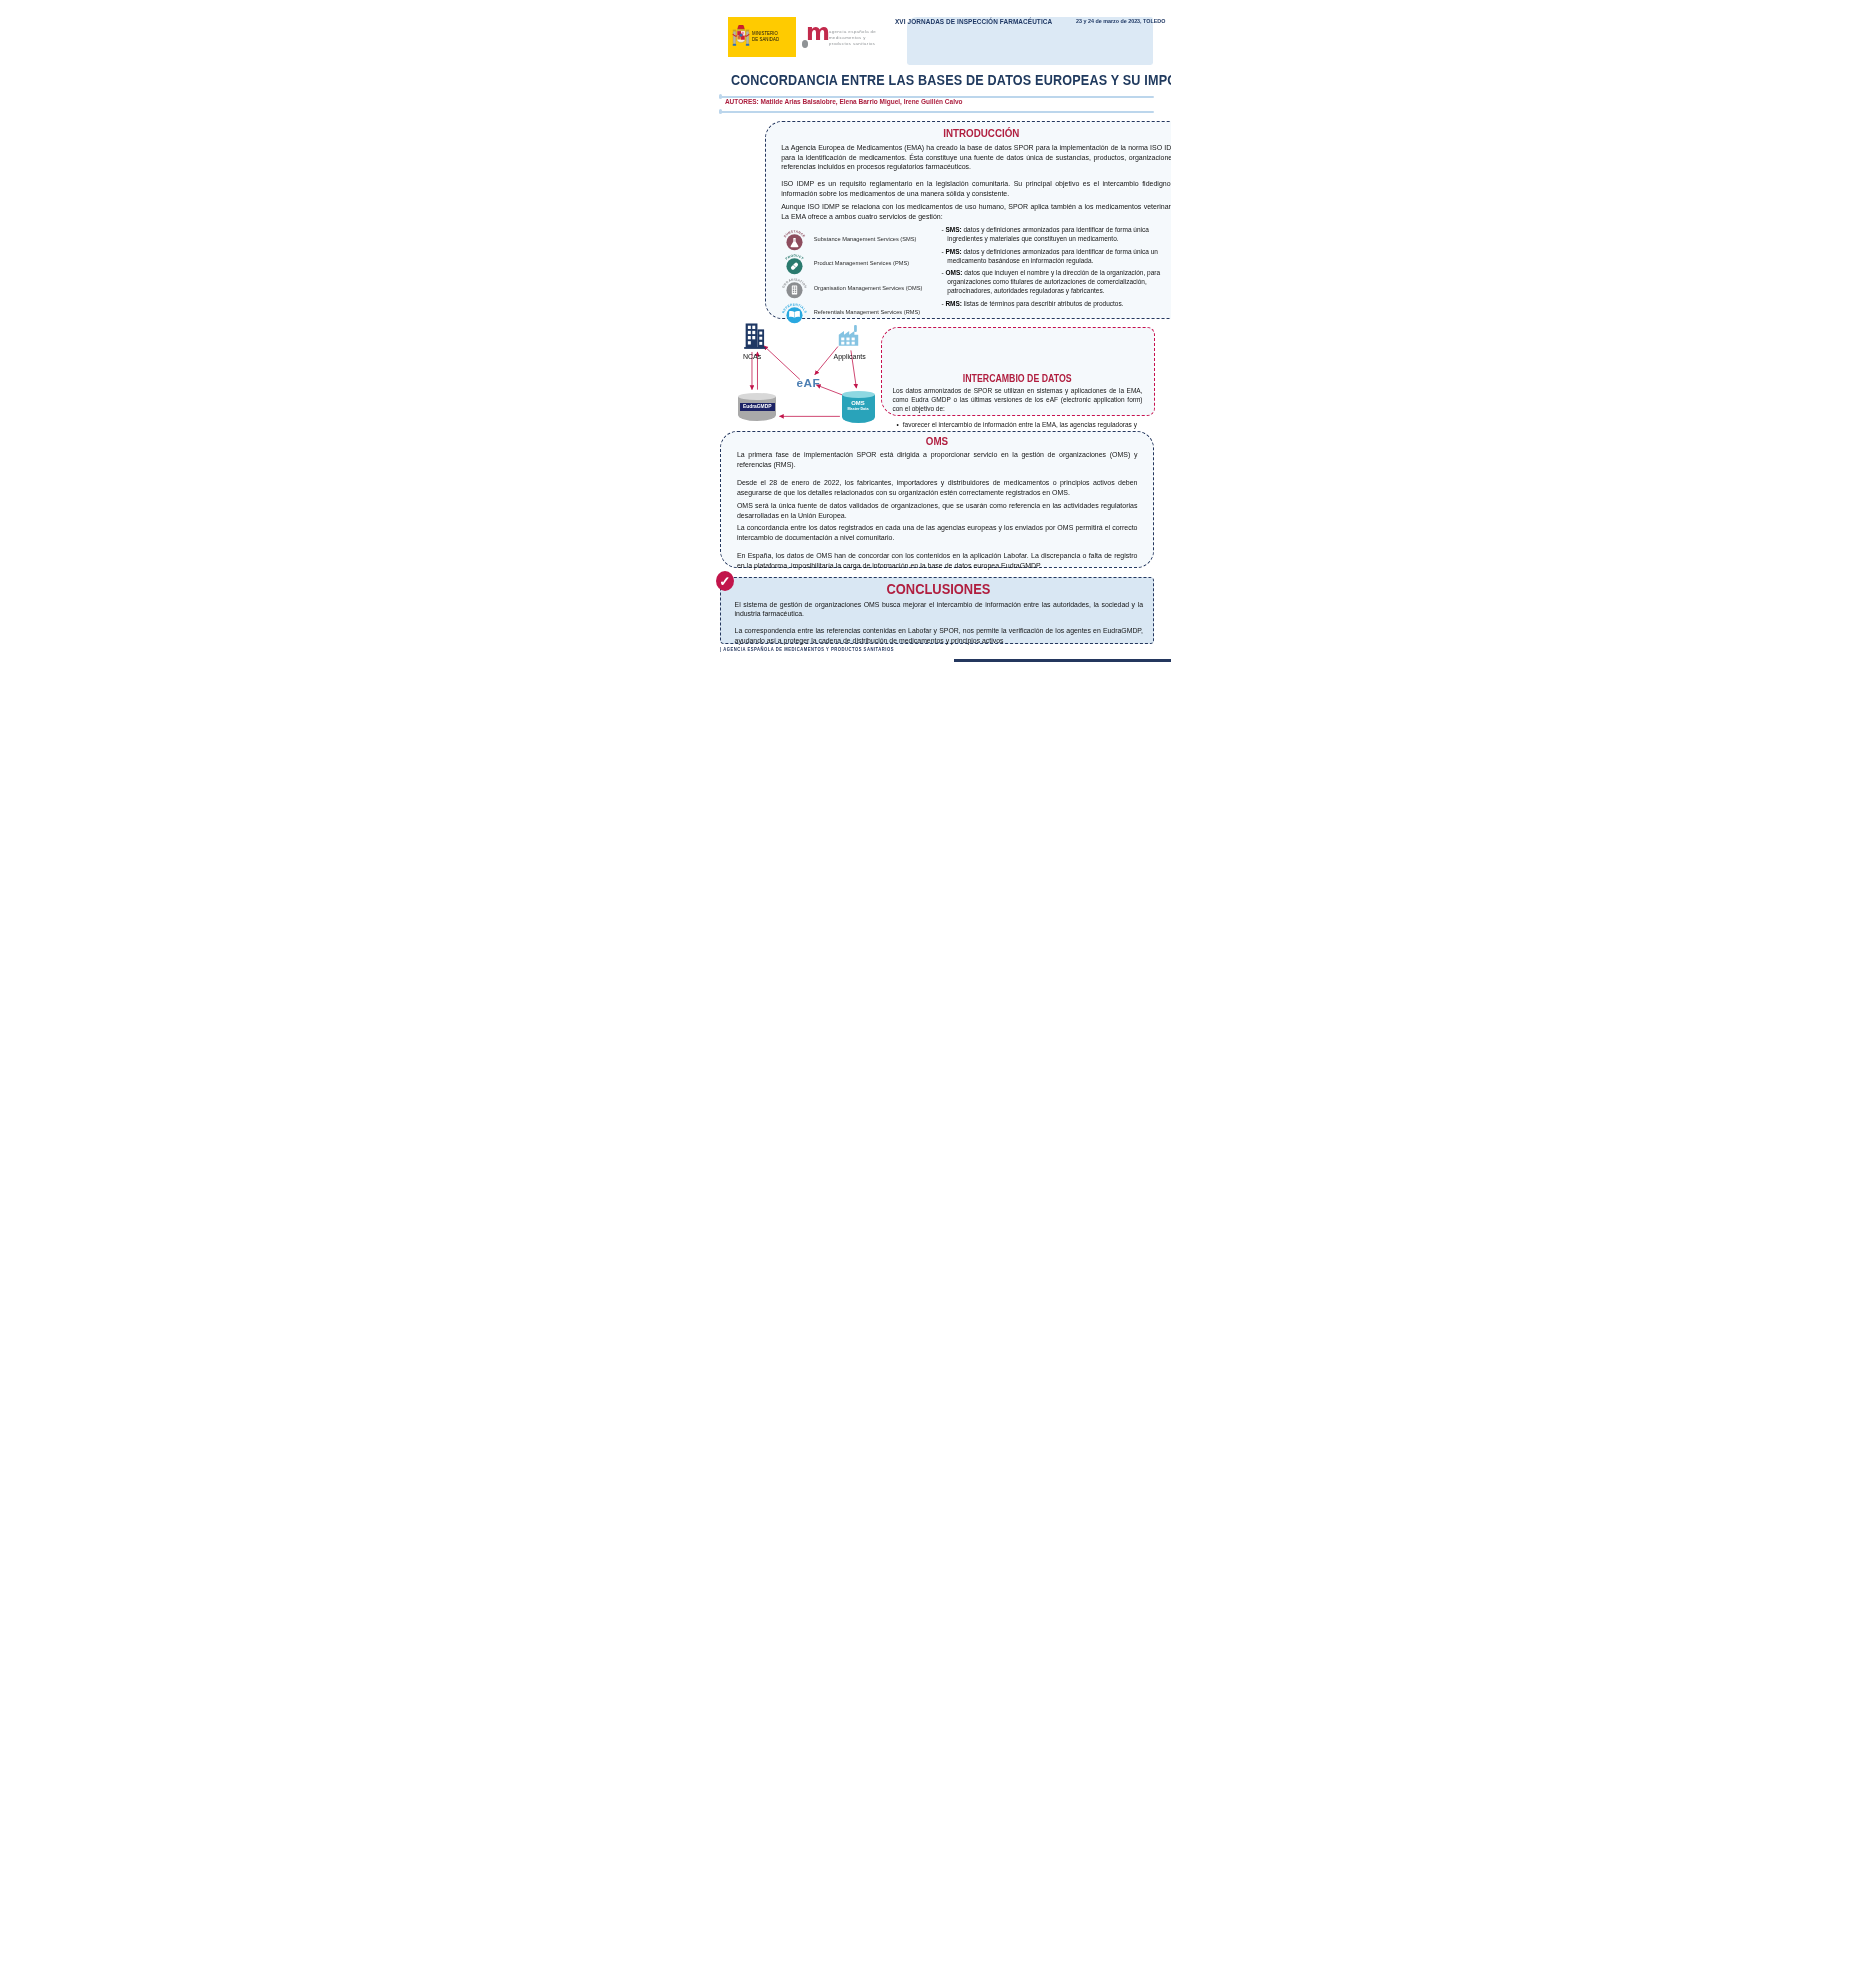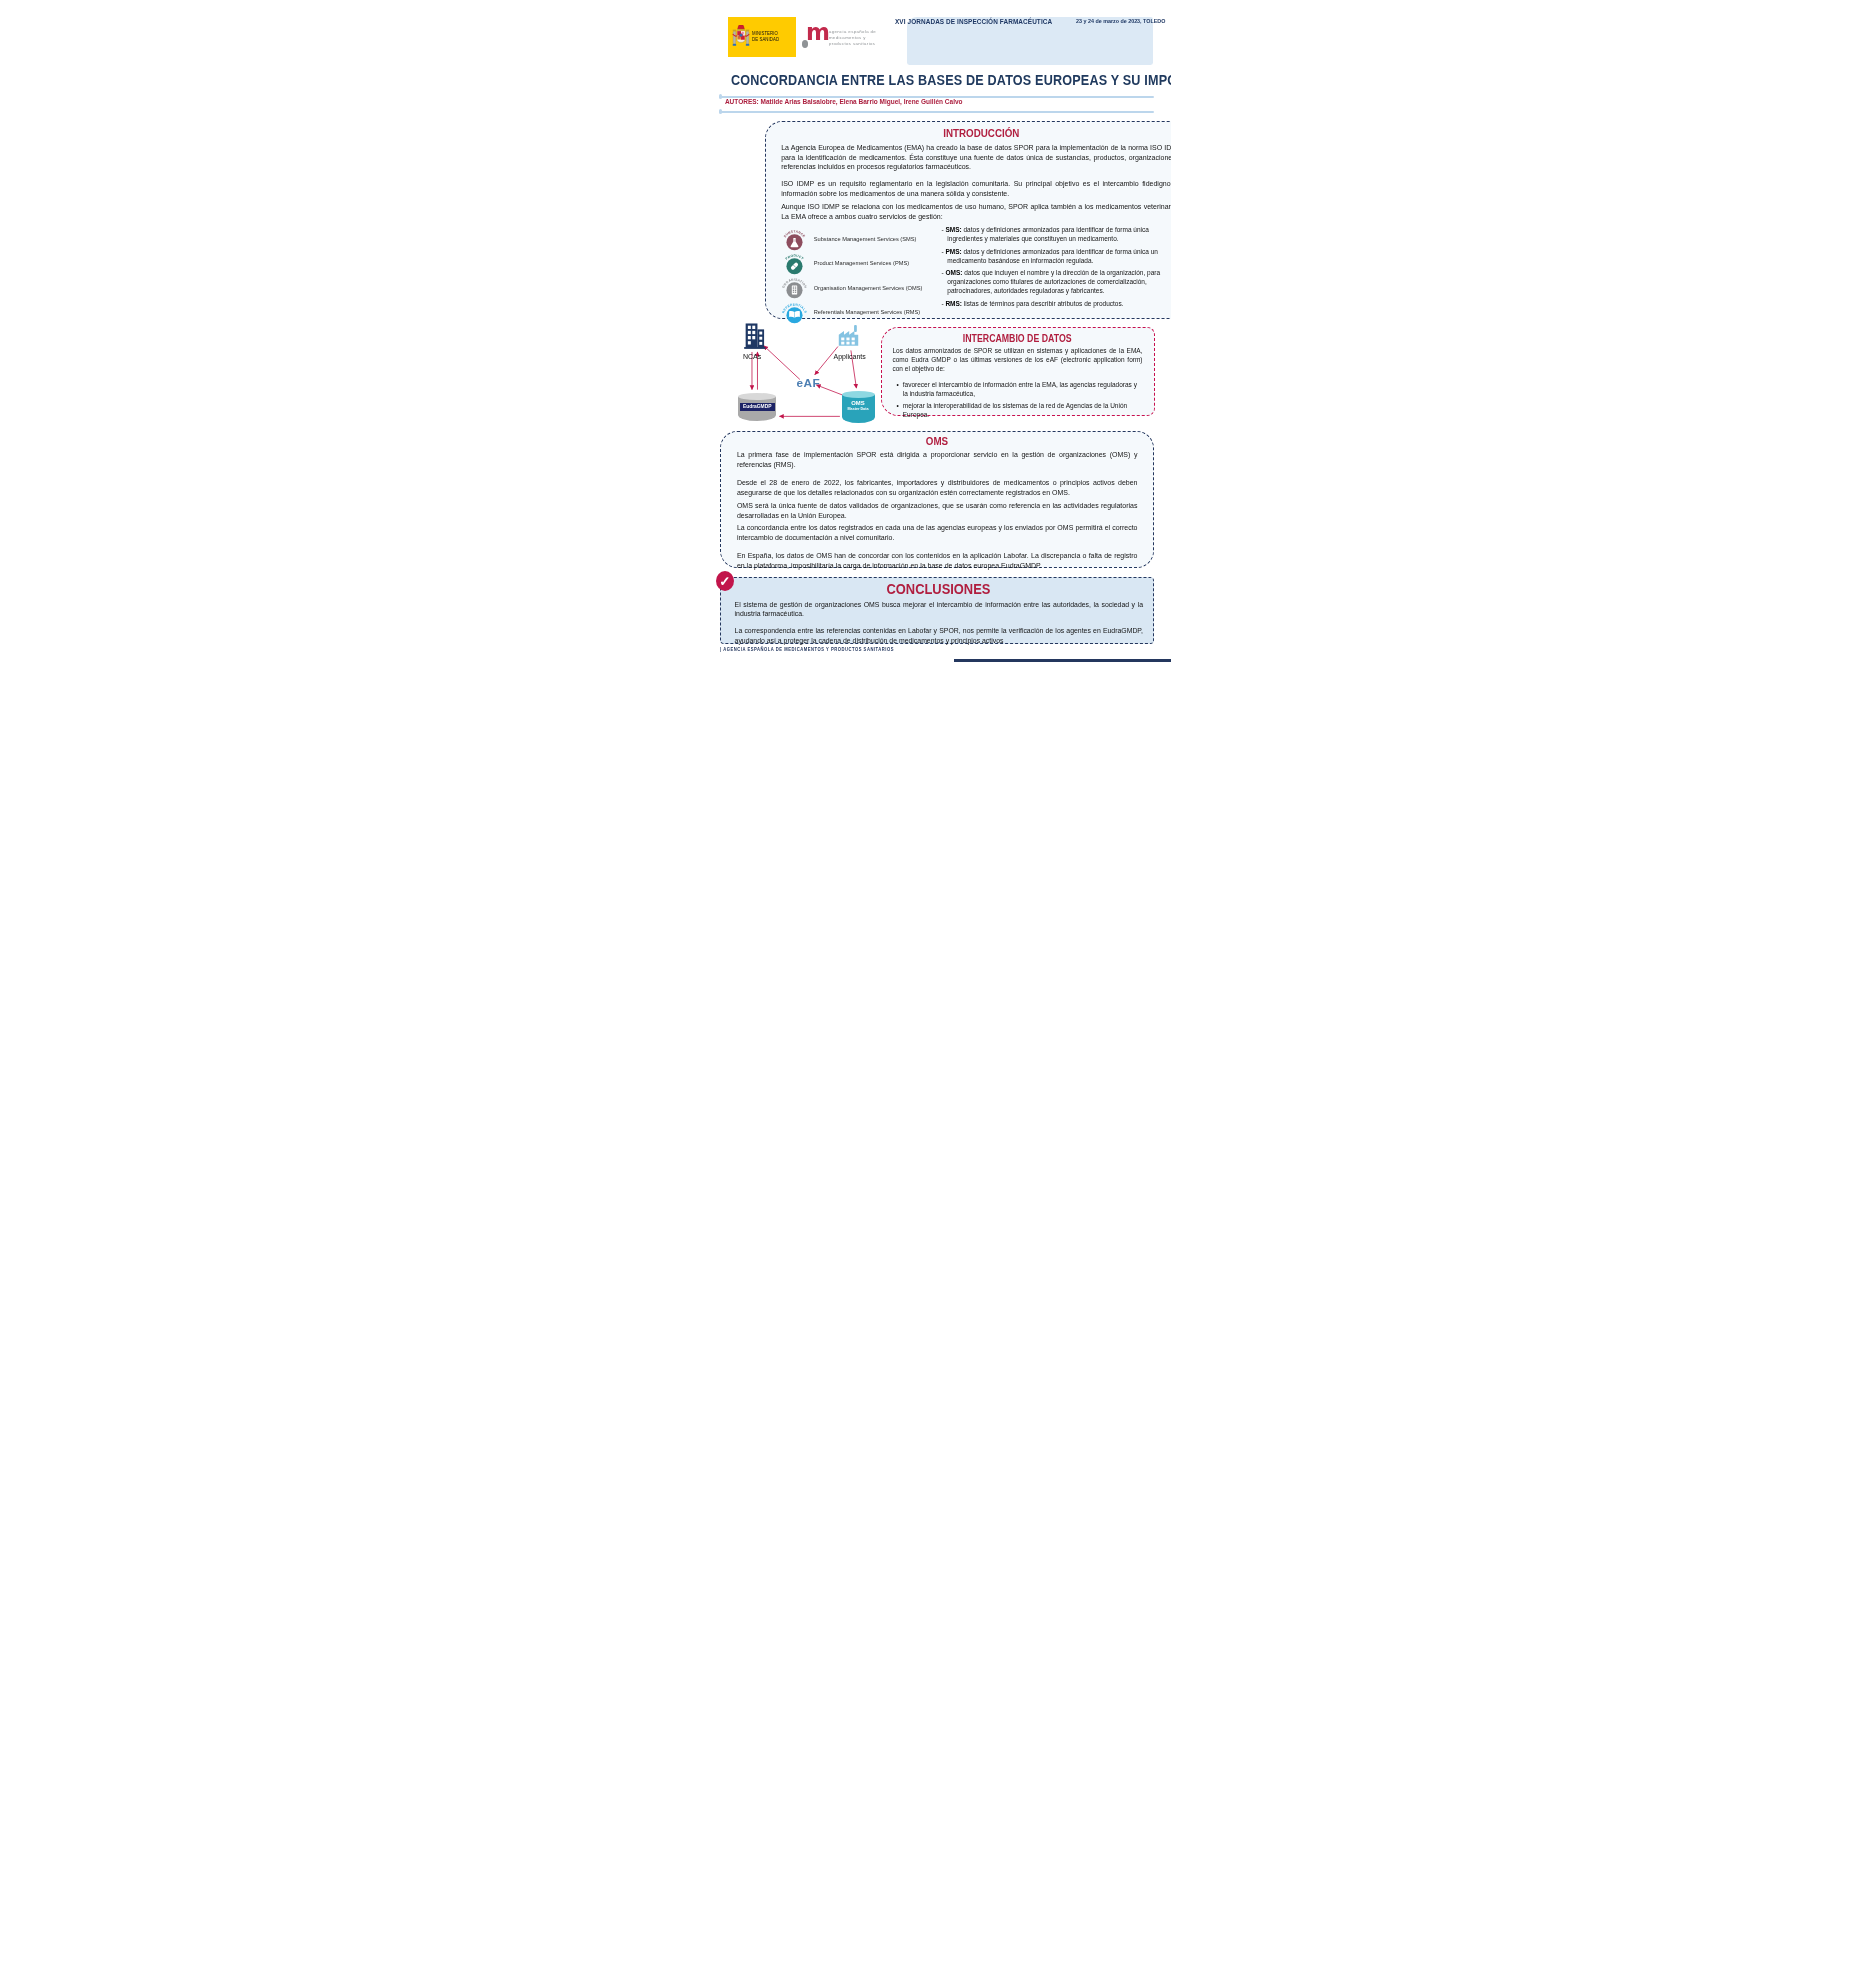--- a/index.html
+++ b/index.html
@@ -63,21 +63,21 @@
   .cyl-teal .body{background:#29a3ba;} .cyl-teal .cap{background:#8ed8e2;}
   .eudra-tag{position:absolute;left:1.6px;top:10.2px;right:1.6px;background:#1d2366;color:#fff;
              text-align:center;font-weight:bold;font-size:4.9px;padding:1.2px 0;z-index:3;}
   .oms-cyl-txt{position:absolute;left:0;right:0;top:8.6px;text-align:center;color:#fff;z-index:3;}
   .oms-cyl-txt .l1{font-size:5.9px;font-weight:bold;}
   .oms-cyl-txt .l2{font-size:3.7px;font-weight:bold;margin-top:1.2px;}
 
   
   .box-inter{position:absolute;left:178px;top:327px;width:274px;height:89px;border:1.2px dashed #c8104e;
              border-radius:17.3px 7.9px 7.9px 17.3px;background:#f5f9fc;box-sizing:border-box;padding:4.7px 11px 3.9px 11px;}
-  .box-inter .sec-head{font-size:10.2px;}
+  .box-inter .sec-head{font-size:10.2px;margin-top:40px;}
   .box-inter .jtext{font-size:6.5px;line-height:1.4;margin-top:2.4px;}
   .ilist{margin:3.1px 0 0 2.4px;padding:0;list-style:none;}
   .ilist li{font-size:6.5px;line-height:1.4;color:#141414;padding-left:7.9px;position:relative;margin-bottom:2.8px;}
   .ilist li::before{content:"•";position:absolute;left:1.6px;top:0;color:#141414;}
 
   
   .box-oms{position:absolute;left:17.7px;top:431px;width:434px;height:137px;border-radius:17.3px;
            padding:3.1px 15.7px;box-sizing:border-box;}
   .box-oms .sec-head{font-size:11.4px;}
   .box-oms .jtext{margin:0 0 2.4px 0;}

